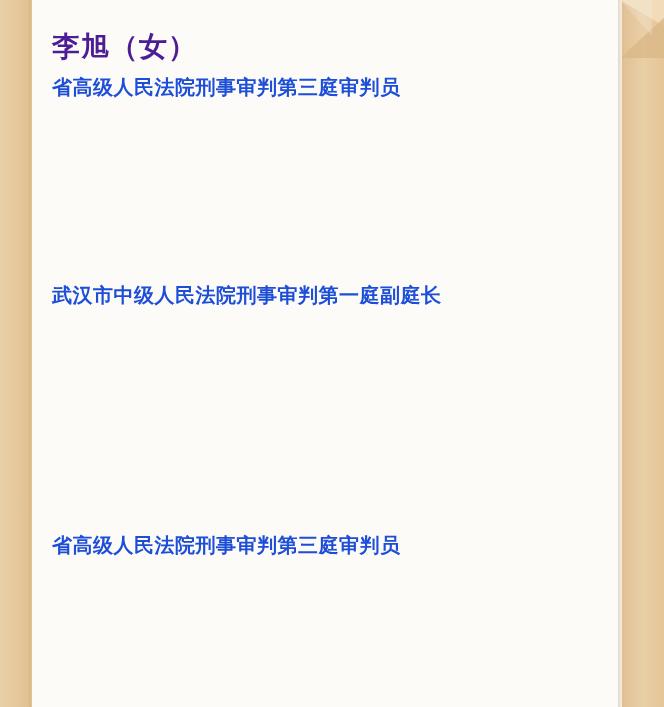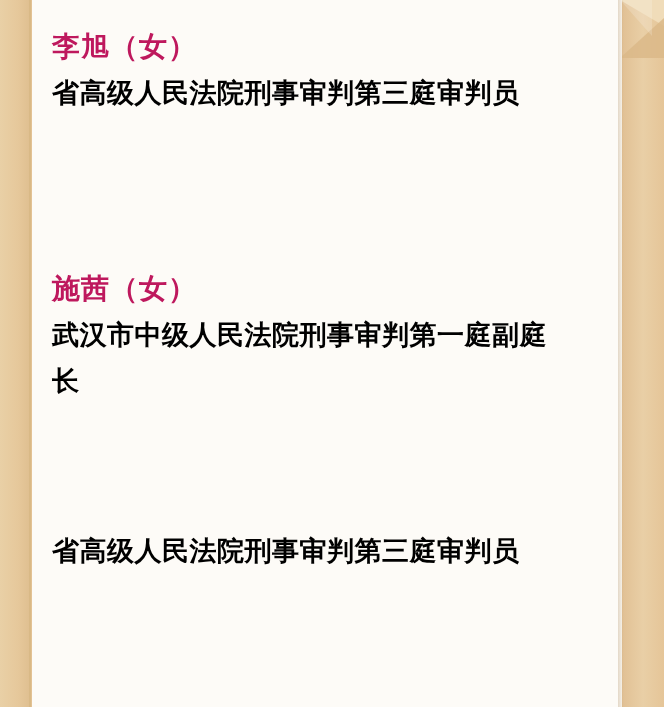--- a/index.html
+++ b/index.html
@@ -97,28 +97,28 @@
     left: 52px;
     top: 0;
     width: 510px;
   }
   .entry {
     margin: 0;
   }
   .entry-name {
     font-size: 28px;
     font-weight: bold;
-    color: #be185d;
+    color: #4c1d95;
     letter-spacing: 1px;
     line-height: 1.2;
     margin: 0;
   }
   .entry-title {
-    font-size: 27px;
-    color: #000000;
+    font-size: 20px;
+    color: #1d4ed8;
     line-height: 1.72;
     letter-spacing: .5px;
     margin: 6px 0 0 0;
     font-weight: 600;
   }
   .entry-1 { position: absolute; top: 30px; left: 0; width: 500px; }
   .entry-2 { position: absolute; top: 272px; left: 0; width: 500px; }
   .entry-3 { position: absolute; top: 522px; left: 0; width: 500px; }
 </style>
 </head>
@@ -138,21 +138,20 @@
   <div class="sheet-shadow-right"></div>
 
   <div class="content">
 
     <div class="entry entry-1">
       <div class="entry-name">李旭（女）</div>
       <div class="entry-title">省高级人民法院刑事审判第三庭审判员</div>
     </div>
 
     <div class="entry entry-2">
-      <div class="entry-name">施茜（女）</div>
       <div class="entry-title">武汉市中级人民法院刑事审判第一庭副庭长</div>
     </div>
 
     <div class="entry entry-3">
       <div class="entry-title">省高级人民法院刑事审判第三庭审判员</div>
     </div>
 
   </div>
 </div>
 

